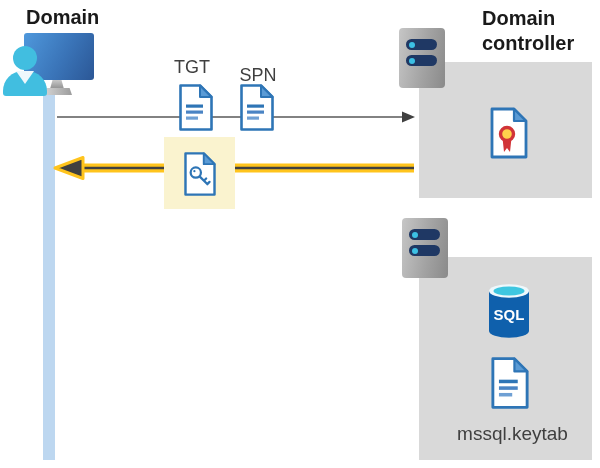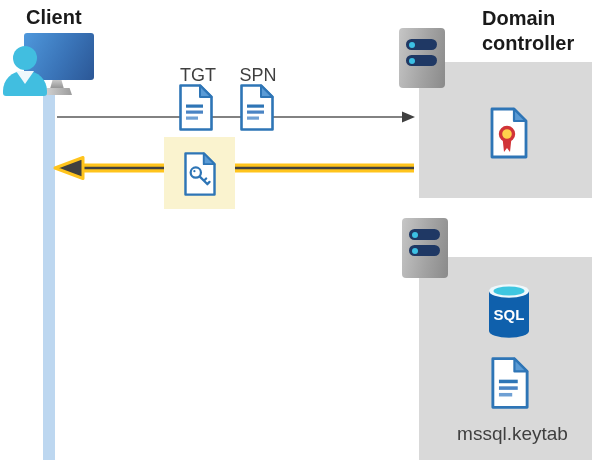--- a/index.html
+++ b/index.html
@@ -70,29 +70,29 @@
     </g>
     <g>
       <line x1="80" y1="168" x2="414" y2="168" stroke="#ffc41d" stroke-width="9"></line>
       <line x1="83" y1="168" x2="414" y2="168" stroke="#404040" stroke-width="2.4"></line>
       <polygon points="55,168 83,157.5 83,178.5" fill="#404040" stroke="#ffc41d" stroke-width="3" stroke-linejoin="round"></polygon>
     </g>
   </svg>
 
   <div class="abs highlight-box"></div>
 
-  <div class="abs node-label" style="left:26px; top:5px;">Client</div>
+  <div class="abs node-label" style="left:26px; top:5px;">Domain</div>
   <div class="abs stand-neck"></div>
   <div class="abs stand-base"></div>
   <div class="abs monitor"></div>
   <div class="abs person-head"></div>
   <div class="abs person-body"></div>
   <div class="abs person-collar"></div>
 
-  <div class="abs small-label" style="left:178px; top:57px; width:40px;margin-top:8px;">TGT</div>
+  <div class="abs small-label" style="left:172px; top:57px; width:40px;">TGT</div>
   <div class="abs small-label" style="left:238px; top:49px; width:40px;margin-top:16px;">SPN</div>
 
   <svg class="abs icon" style="left:177px; top:84px;" width="38" height="47" viewBox="0 0 38 47">
     <path d="M3.5,1.5 H23 L34.5,13 V45.5 H3.5 Z" fill="#ffffff" stroke="#2e75b6" stroke-width="2.6" stroke-linejoin="round"></path>
     <path d="M23,1.5 V13 H34.5 Z" fill="#5b9bd5" stroke="#2e75b6" stroke-width="2" stroke-linejoin="round"></path>
     <rect x="9" y="20.5" width="17" height="3.2" fill="#2e75b6"></rect>
     <rect x="9" y="26.5" width="17" height="3.2" fill="#4a84c4"></rect>
     <rect x="9" y="32.5" width="12" height="3.2" fill="#6fa0d4"></rect>
   </svg>
 

